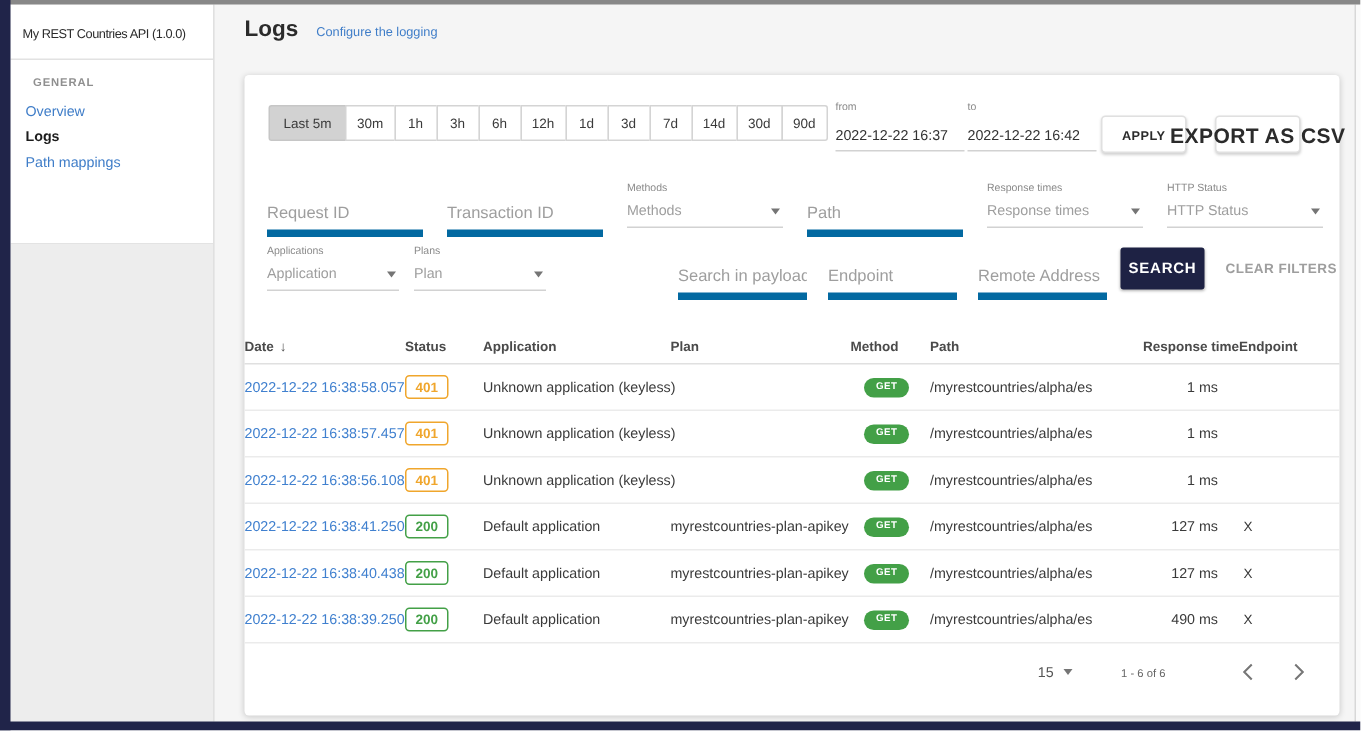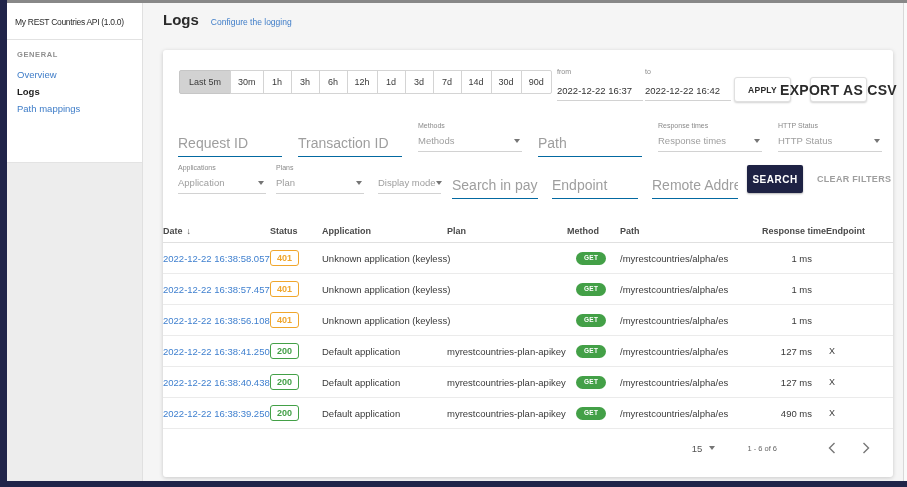--- a/index.html
+++ b/index.html
@@ -11,21 +11,21 @@
   .edge-top { position:absolute; left:0; top:0; width:907px; height:3px; background:#888; z-index:6; }
   .edge-left { position:absolute; left:0; top:0; width:7px; height:487px; background:#202449; z-index:7; }
   .edge-bottom { position:absolute; left:0; top:481px; width:907px; height:6px; background:#202449; z-index:6; }
   .edge-right { position:absolute; right:0; top:3px; width:4px; height:478px; background:#fafafa; border-left:1px solid #d8d8d8; z-index:5; }
 
   
   .sidebar { position:absolute; left:7px; top:3px; width:136px; height:478px; background:#ededed; border-right:1px solid #e0e0e0; }
   .sidebar-panel { background:#fff; height:160px; border-bottom:1px solid #e3e3e3; padding-top:14px; }
   .api-title { font-size:8.5px; letter-spacing:-0.3px; color:#2b2b2b; padding:0 8px; white-space:nowrap; overflow:hidden; }
   .sb-divider { height:1px; background:#e2e2e2; margin:12px 0 10px 0; }
-  .section-label { font-size:7.5px; font-weight:600; letter-spacing:0.6px; color:#8f8f8f; padding:0 10px; margin-bottom:7px; }
+  .section-label { font-size:7.5px; font-weight:600; letter-spacing:0.6px; color:#8f8f8f; padding:0 15px; margin-bottom:7px; }
   .nav-item { display:block; font-size:9.5px; color:#3f7dc8; padding:3px 10px; text-decoration:none; cursor:pointer; }
   .nav-item.active { color:#1d1d1d; font-weight:700; }
 
   
   .main { position:absolute; left:144px; top:3px; width:759px; height:478px; background:#f5f5f5; }
   .page-header { position:absolute; left:19px; top:8px; display:flex; align-items:baseline; gap:12px; }
   .page-header h1 { font-size:15px; font-weight:700; color:#2b2b2b; }
   .page-header a { font-size:8.5px; color:#3f7dc8; text-decoration:none; cursor:pointer; }
 
   .card { position:absolute; left:19px; top:47px; width:730px; height:427px; background:#fff; border-radius:3px; box-shadow:0 1px 4px rgba(0,0,0,0.18); }
@@ -41,21 +41,21 @@
   .datefield { position:absolute; top:18px; width:86px; }
   .datefield label { display:block; font-size:7px; color:#8a8a8a; margin-bottom:5px; }
   .datefield input { width:100%; border:none; border-bottom:1px solid #d2d2d2; background:transparent; font-size:9.5px; color:#333; padding:2px 0 4px 0; outline:none; font-family:inherit; }
 
   .btn-light { position:absolute; top:27px; height:25px; background:#fff; border:1px solid #e0e0e0; border-radius:3px; box-shadow:0 1px 2px rgba(0,0,0,0.18); font-size:8.5px; font-weight:700; letter-spacing:0.3px; color:#2b2b2b; display:flex; align-items:center; justify-content:center; cursor:pointer; white-space:nowrap; }
 
   
   .ffield { position:absolute; }
   .ffield .flabel { display:block; font-size:7px; color:#8a8a8a; height:10px; }
   .ffield .flabel.empty { visibility:hidden; }
-  .ffield input { width:100%; border:none; border-bottom:1px solid #0369a1; background:transparent; font-size:14px; color:#333; padding:3px 0 5px 0; outline:none; font-family:inherit; }
+  .ffield input { width:100%; border:none; border-bottom:5px solid #0369a1; background:transparent; font-size:11px; color:#333; padding:3px 0 5px 0; outline:none; font-family:inherit; }
   .ffield input::placeholder, .datefield input::placeholder { color:#9e9e9e; }
   .fselect { display:flex; align-items:center; justify-content:space-between; border-bottom:1px solid #d2d2d2; padding:3px 2px 5px 0; cursor:pointer; }
   .fselect .ph { font-size:9.5px; color:#9e9e9e; white-space:nowrap; }
   .caret { width:0; height:0; border-left:3.5px solid transparent; border-right:3.5px solid transparent; border-top:4px solid #757575; }
 
   .btn-search { position:absolute; left:584px; top:115px; width:56px; height:28px; background:#1e2244; color:#fff; border:none; border-radius:2px; font-size:10px; font-weight:700; letter-spacing:0.5px; cursor:pointer; box-shadow:0 1px 2px rgba(0,0,0,0.3); font-family:inherit; }
   .clear-filters { position:absolute; left:654px; top:124px; font-size:9px; font-weight:700; letter-spacing:0.3px; color:#9e9e9e; cursor:pointer; white-space:nowrap; }
 
   
   .tgrid { display:grid; grid-template-columns:107px 52px 125px 120px 53px 142px 64px 44px; align-items:center; }
@@ -178,27 +178,20 @@
           <span class="caret"></span>
         </div>
       </div>
       <div class="ffield" style="left:113px; top:114px; width:88px;">
         <span class="flabel">Plans</span>
         <div class="fselect">
           <span class="ph">Plan</span>
           <span class="caret"></span>
         </div>
       </div>
-      <div class="ffield" style="left:215px; top:114px; width:63px;">
-        <span class="flabel empty">&nbsp;</span>
-        <div class="fselect">
-          <span class="ph">Display mode</span>
-          <span class="caret"></span>
-        </div>
-      </div>
       <div class="ffield" style="left:289px; top:114px; width:86px;">
         <span class="flabel empty">&nbsp;</span>
         <input placeholder="Search in payloads" style="">
       </div>
       <div class="ffield" style="left:389px; top:114px; width:86px;">
         <span class="flabel empty">&nbsp;</span>
         <input placeholder="Endpoint" style="">
       </div>
       <div class="ffield" style="left:489px; top:114px; width:86px;">
         <span class="flabel empty">&nbsp;</span>

